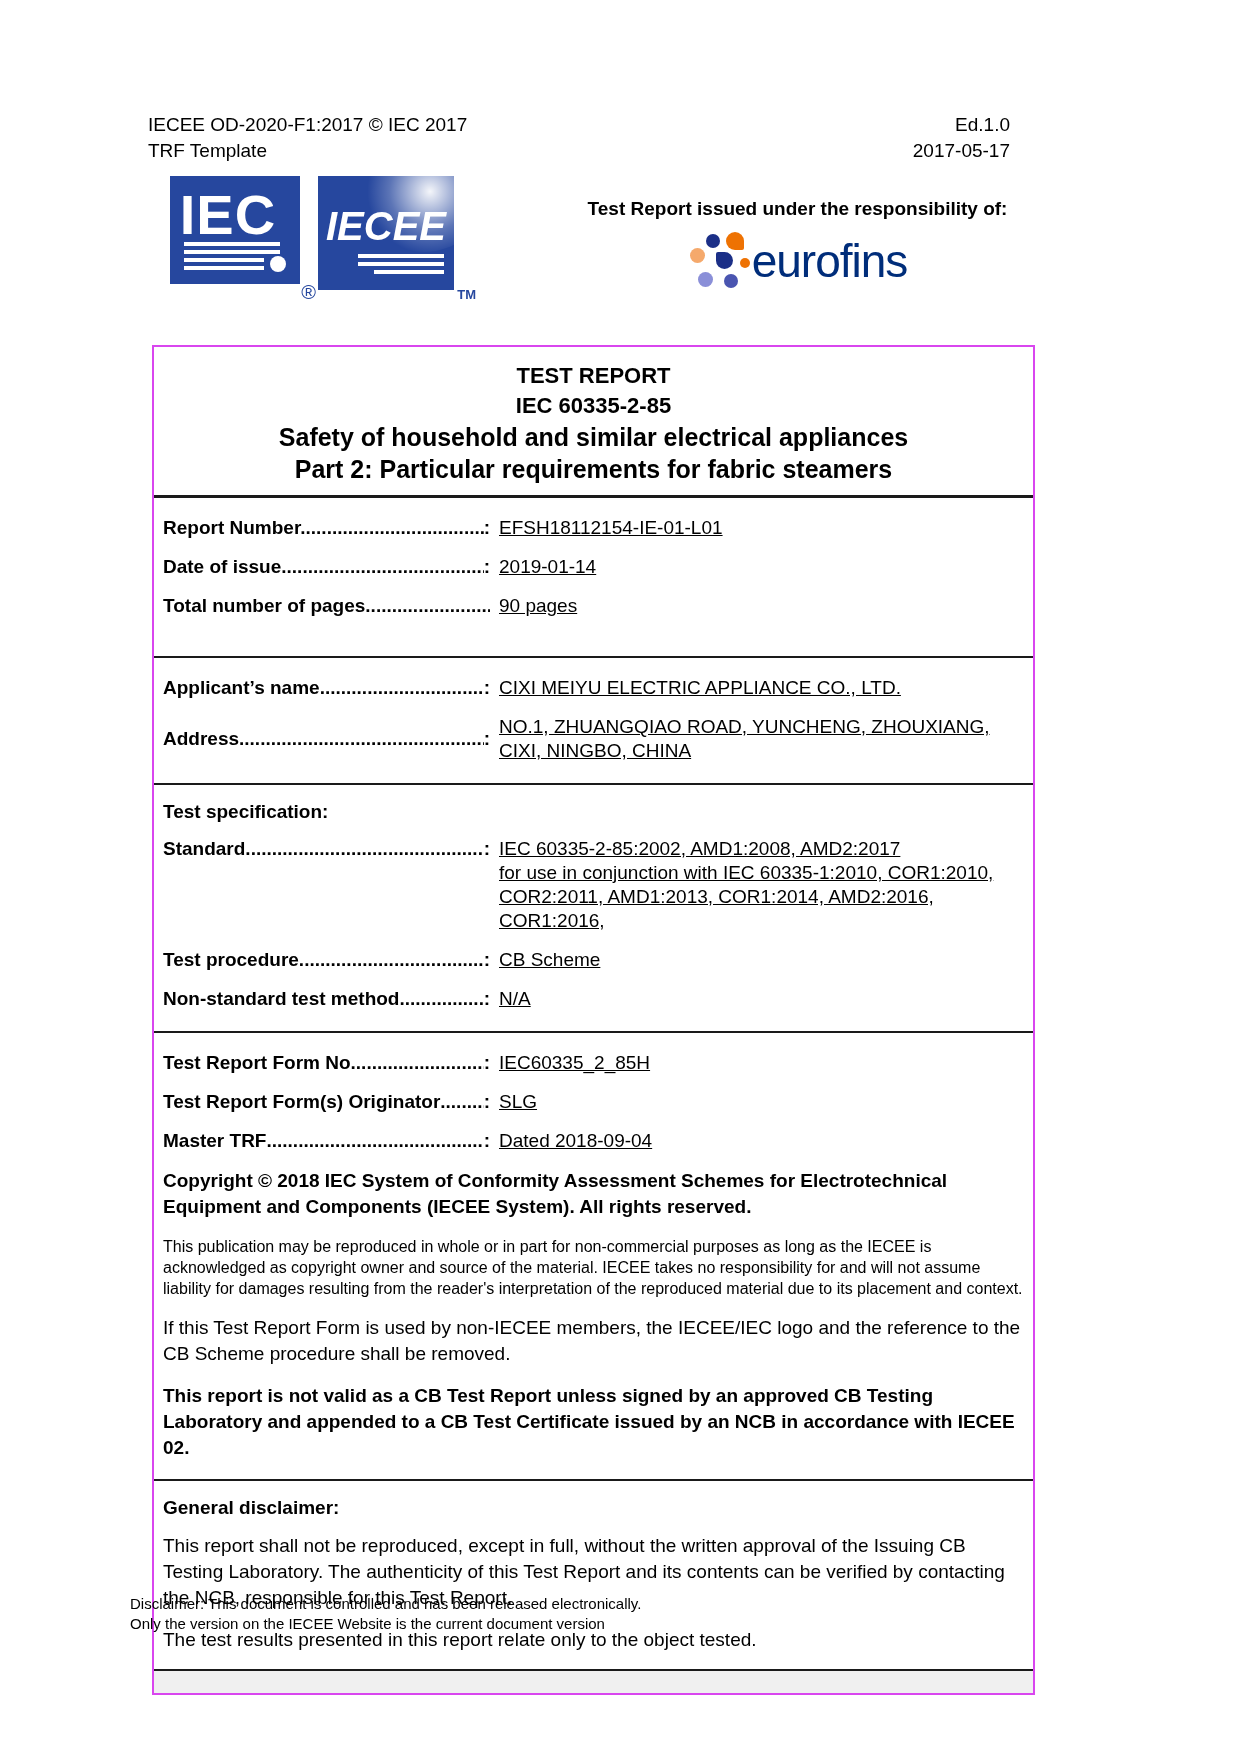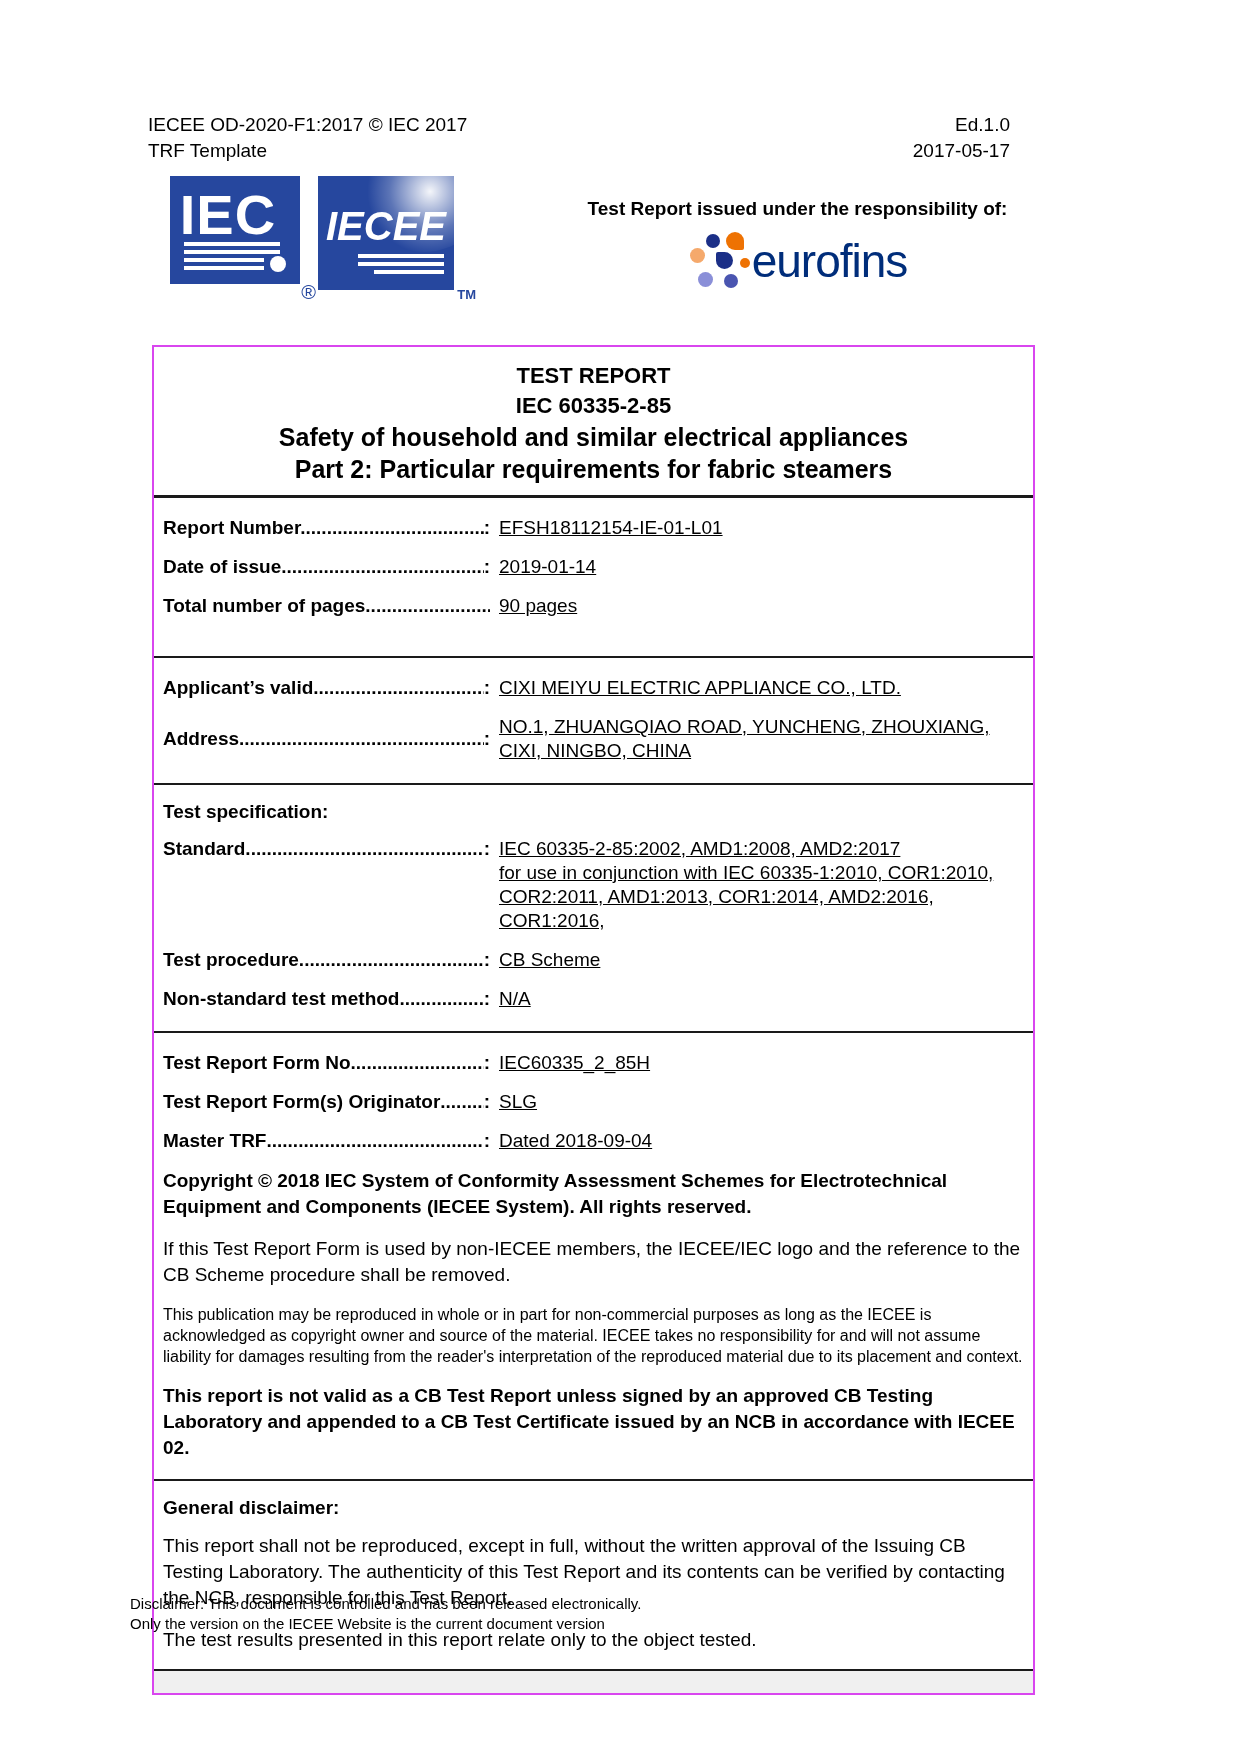--- a/index.html
+++ b/index.html
@@ -159,21 +159,21 @@
             <span class="dots-leader">........................................................................................................................</span>
             <span class="cl"></span>
           </div>
         <div class="val">90 pages</div>
       </div>
     </div>
 
     <div class="sec">
       <div class="row">
         <div class="lbl">
-            <span class="lt">Applicant’s valid </span>
+            <span class="lt">Applicant’s name </span>
             <span class="dots-leader">........................................................................................................................</span>
             <span class="cl">:</span>
           </div>
         <div class="val">CIXI MEIYU ELECTRIC APPLIANCE CO., LTD.</div>
       </div>
       <div class="row">
         <div class="lbl">
             <span class="lt">Address </span>
             <span class="dots-leader">........................................................................................................................</span>
             <span class="cl">:</span>
@@ -232,22 +232,22 @@
       </div>
       <div class="row">
         <div class="lbl">
             <span class="lt">Master TRF</span>
             <span class="dots-leader">........................................................................................................................</span>
             <span class="cl">:</span>
           </div>
         <div class="val">Dated 2018-09-04</div>
       </div>
       <div class="para bold">Copyright © 2018 IEC System of Conformity Assessment Schemes for Electrotechnical Equipment and Components (IECEE System). All rights reserved.</div>
+      <div class="para small">This publication may be reproduced in whole or in part for non-commercial purposes as long as the IECEE is acknowledged as copyright owner and source of the material. IECEE takes no responsibility for and will not assume liability for damages resulting from the reader's interpretation of the reproduced material due to its placement and context.</div>
       <div class="para">If this Test Report Form is used by non-IECEE members, the IECEE/IEC logo and the reference to the CB Scheme procedure shall be removed.</div>
-      <div class="para small">This publication may be reproduced in whole or in part for non-commercial purposes as long as the IECEE is acknowledged as copyright owner and source of the material. IECEE takes no responsibility for and will not assume liability for damages resulting from the reader's interpretation of the reproduced material due to its placement and context.</div>
       <div class="para bold">This report is not valid as a CB Test Report unless signed by an approved CB Testing Laboratory and appended to a CB Test Certificate issued by an NCB in accordance with IECEE 02.</div>
     </div>
 
     <div class="sec" style="border-bottom:none;">
       <div class="sec-heading">General disclaimer:</div>
       <div class="para" style="margin-top:0;">This report shall not be reproduced, except in full, without the written approval of the Issuing CB Testing Laboratory. The authenticity of this Test Report and its contents can be verified by contacting the NCB, responsible for this Test Report.</div>
       <div class="para" style="margin-bottom:4px;">The test results presented in this report relate only to the object tested.</div>
     </div>
 
     <div class="gray-bar"></div>

